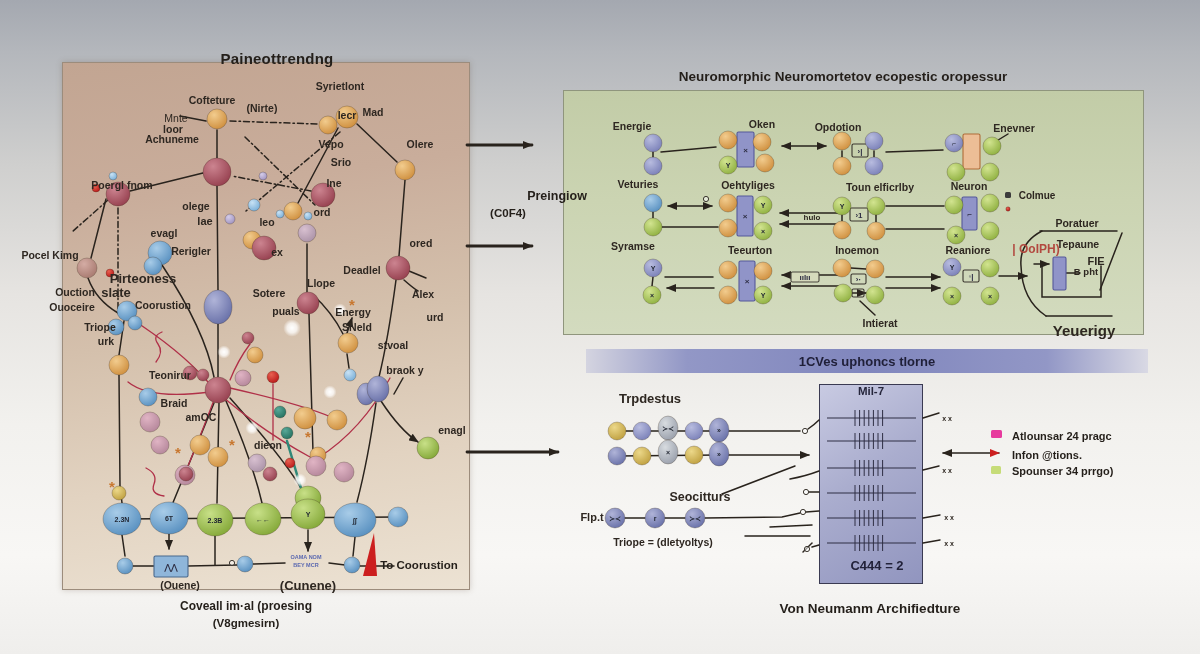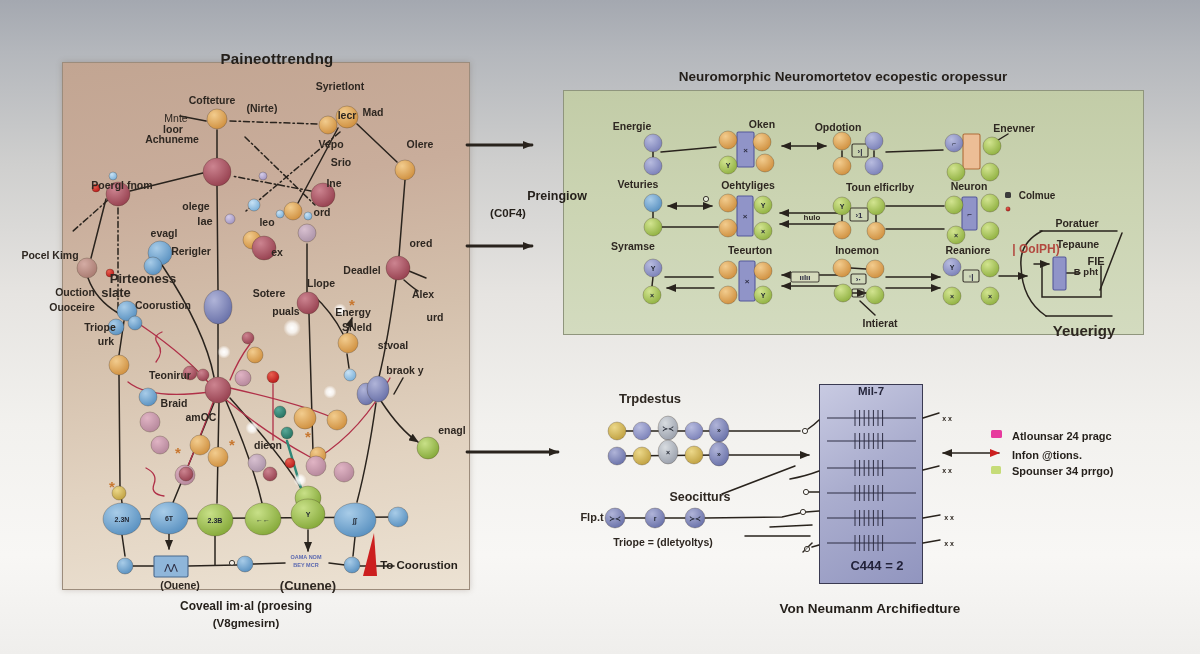--- a/index.html
+++ b/index.html
@@ -22,20 +22,23 @@
   .lbl{position:absolute;transform:translate(-50%,-50%);white-space:nowrap;line-height:1;}
   .t-dark{color:#241f1a;}
   #scene{position:absolute;left:0;top:0;}
 </style>
 </head>
 <body>
 
 <div id="page">
   <div id="bio-panel" class="panel"></div>
   <div id="neuro-panel" class="panel"></div>
+  <div id="ic-banner" class="panel">
+    <span class="t-dark" style="font-size:13px;font-weight:800;color:#1f1f38;">1CVes uphoncs tlorne</span>
+  </div>
   <div id="von-box" class="panel"></div>
 
   <svg id="scene" width="1200" height="654" viewBox="0 0 1200 654">
       <defs>
         <radialGradient id="g-orange" cx="36%" cy="30%" r="75%">
           <stop offset="0%" stop-color="#f2cc8e"></stop>
           <stop offset="100%" stop-color="#cf8f3e"></stop>
         </radialGradient>
         <radialGradient id="g-maroon" cx="36%" cy="30%" r="75%">
           <stop offset="0%" stop-color="#cc8490"></stop>

